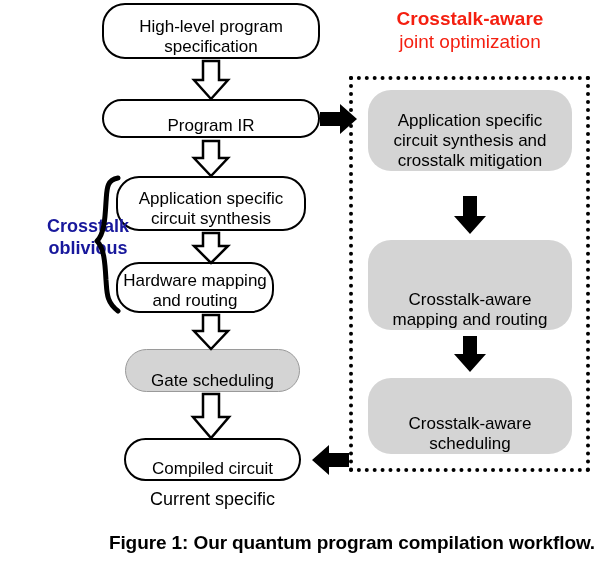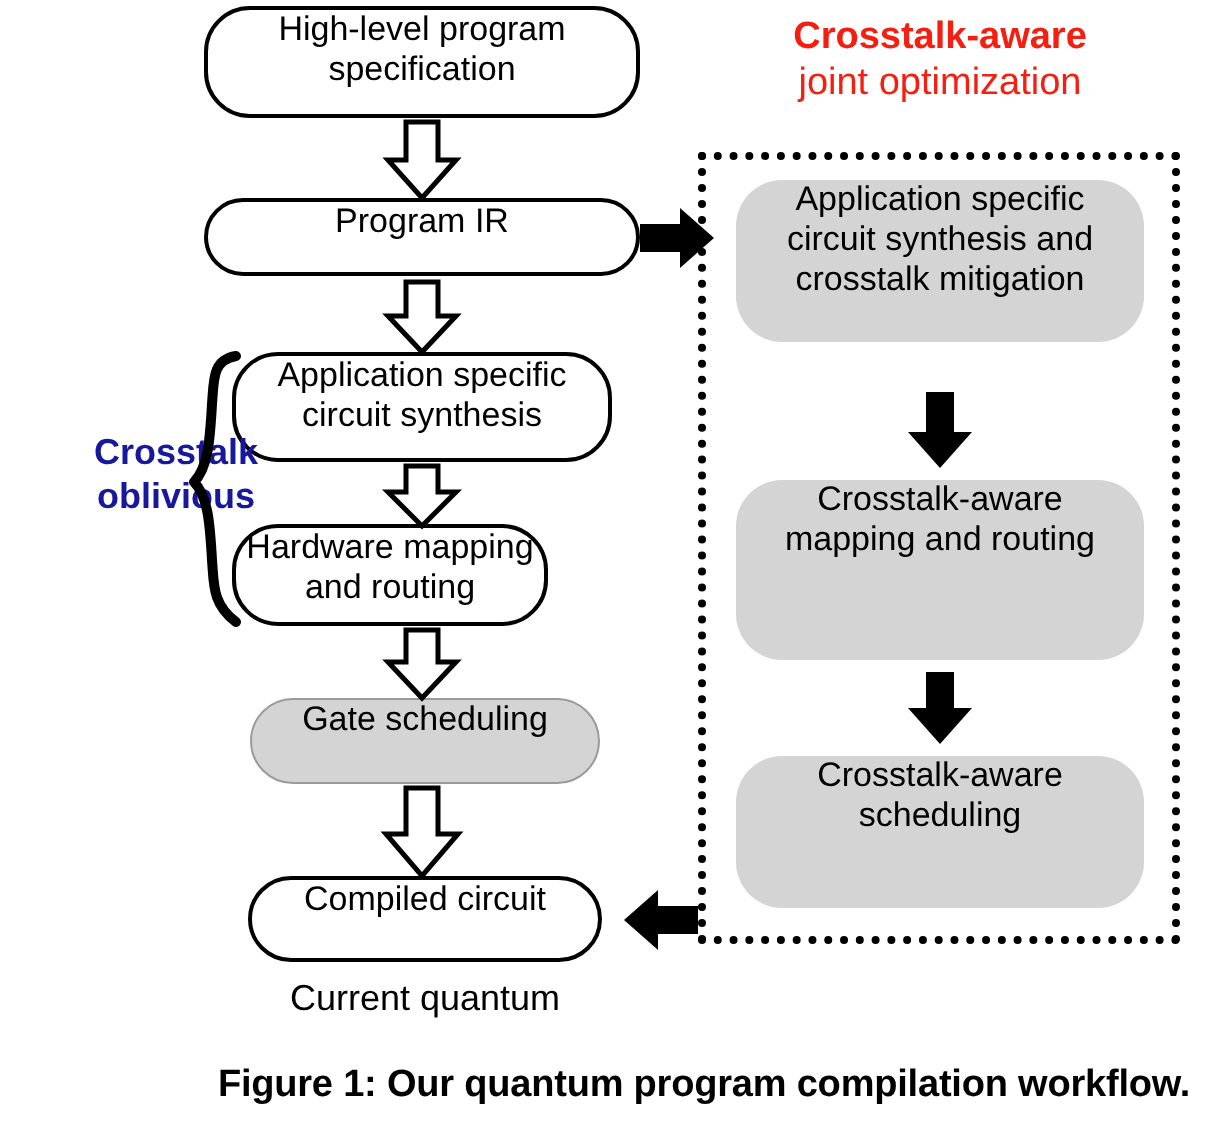--- a/index.html
+++ b/index.html
@@ -22,21 +22,21 @@
     left: 0; top: 0;
     width: 610px;
     height: 566px;
   }
 
   
   .node {
     position: absolute;
     box-sizing: border-box;
     display: flex;
-    align-items: flex-start;
+    align-items: flex-end;
     justify-content: center;
     text-align: center;
     line-height: 1.18;
     border-radius: 23px;
   }
 
   
   .box-white {
     background: #ffffff;
     border: 2px solid #000000;
@@ -202,21 +202,21 @@
       <div>Crosstalk-aware</div>
       <div>scheduling</div>
     </div>
   </div>
 
   <div id="crosstalk-oblivious-label" class="label">
     <span>Crosstalk</span>
     <span>oblivious</span>
   </div>
 
-  <div id="current-approach-label" class="label">Current quantum</div>
+  <div id="current-approach-label" class="label">Current specific</div>
 
   <div id="figure-caption">Figure 1: Our quantum program compilation workflow.</div>
 
   <svg id="overlay" viewBox="0 0 610 566" width="610" height="566">
 
     <g>
       <path d="M 203,61 L 219,61 L 219,80 L 228,80 L 211,99 L 194,80 L 203,80 Z" fill="#ffffff" stroke="#000000" stroke-width="2.5" stroke-linejoin="miter"></path>
     </g>
 
     <g>

